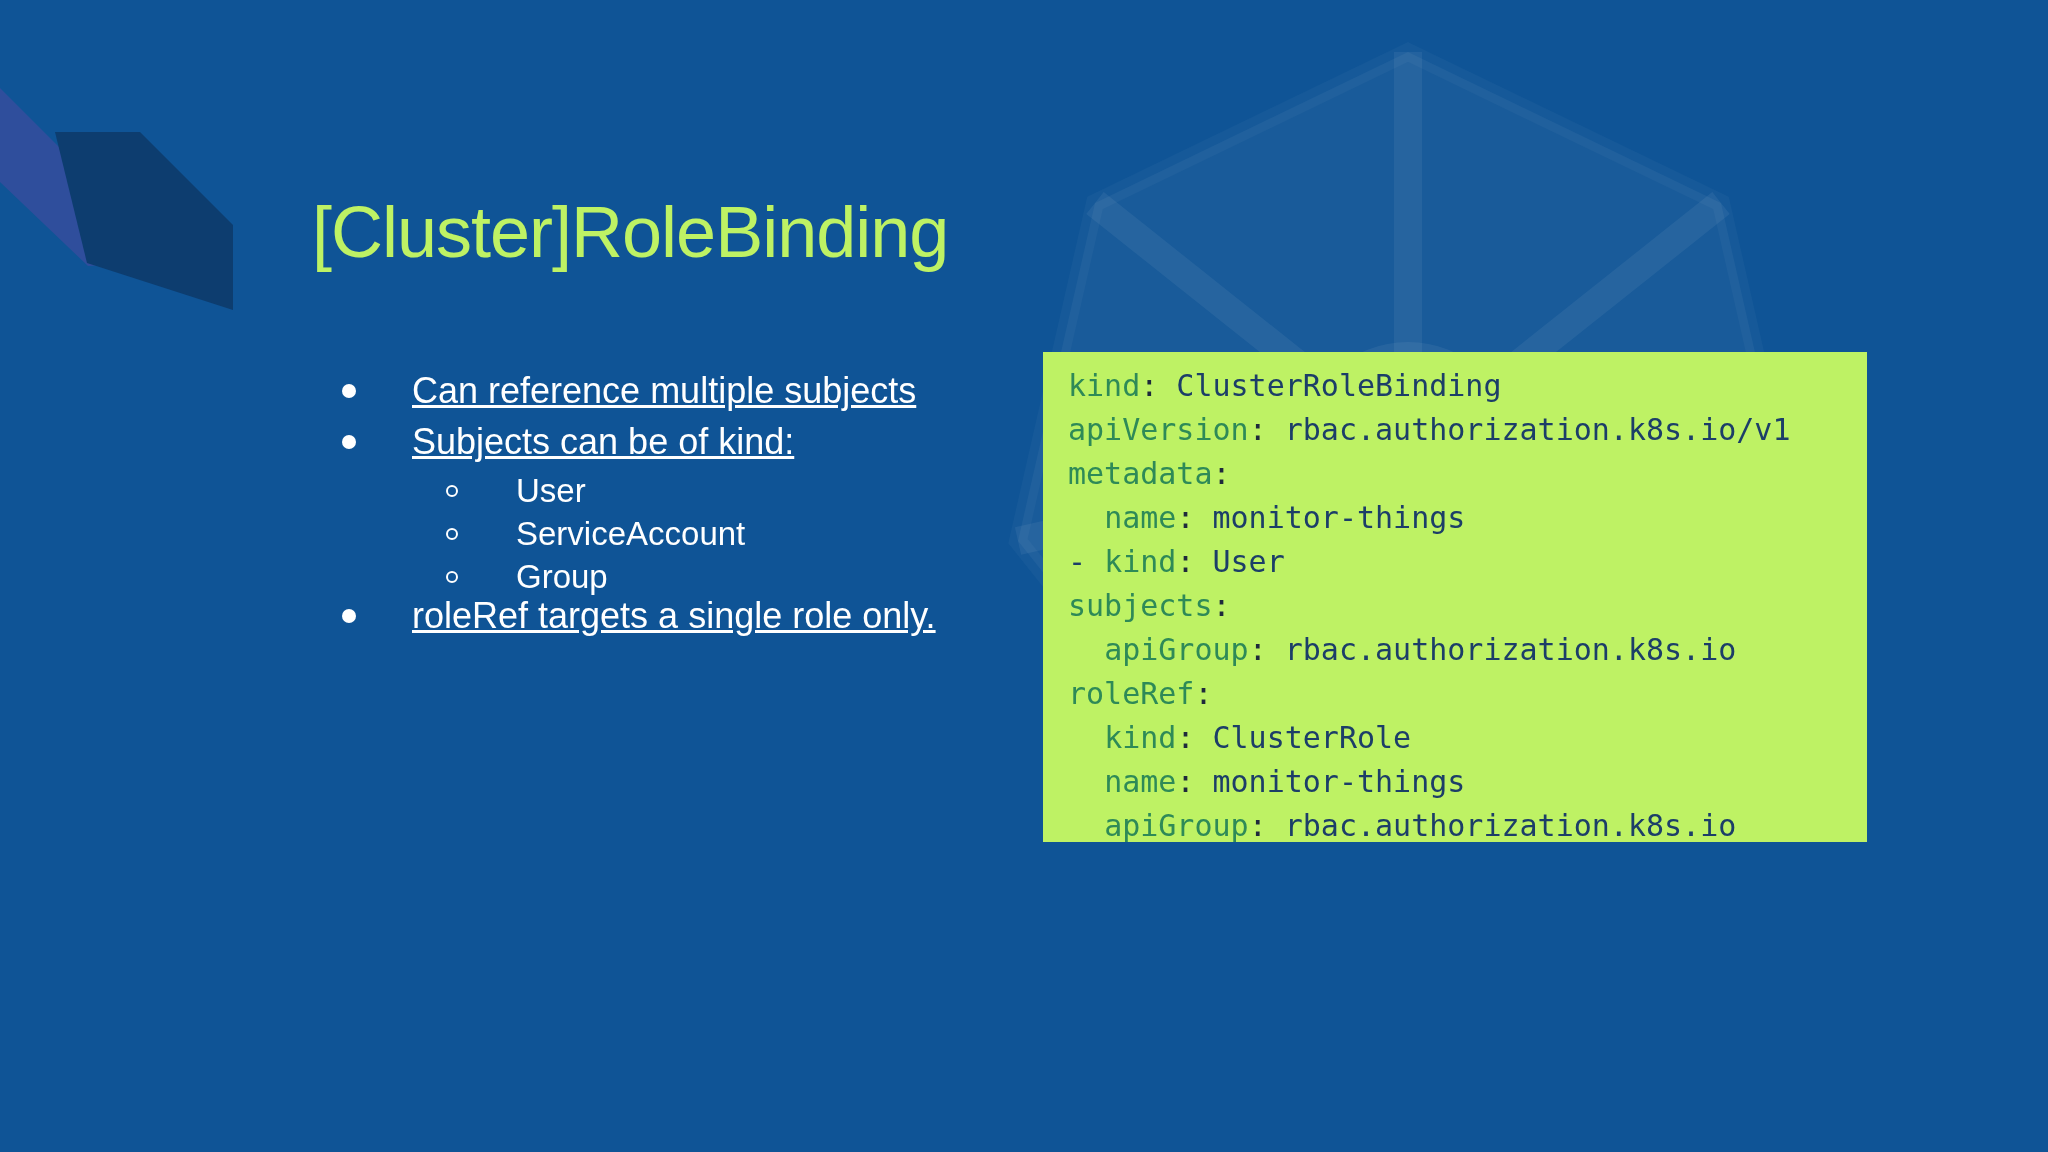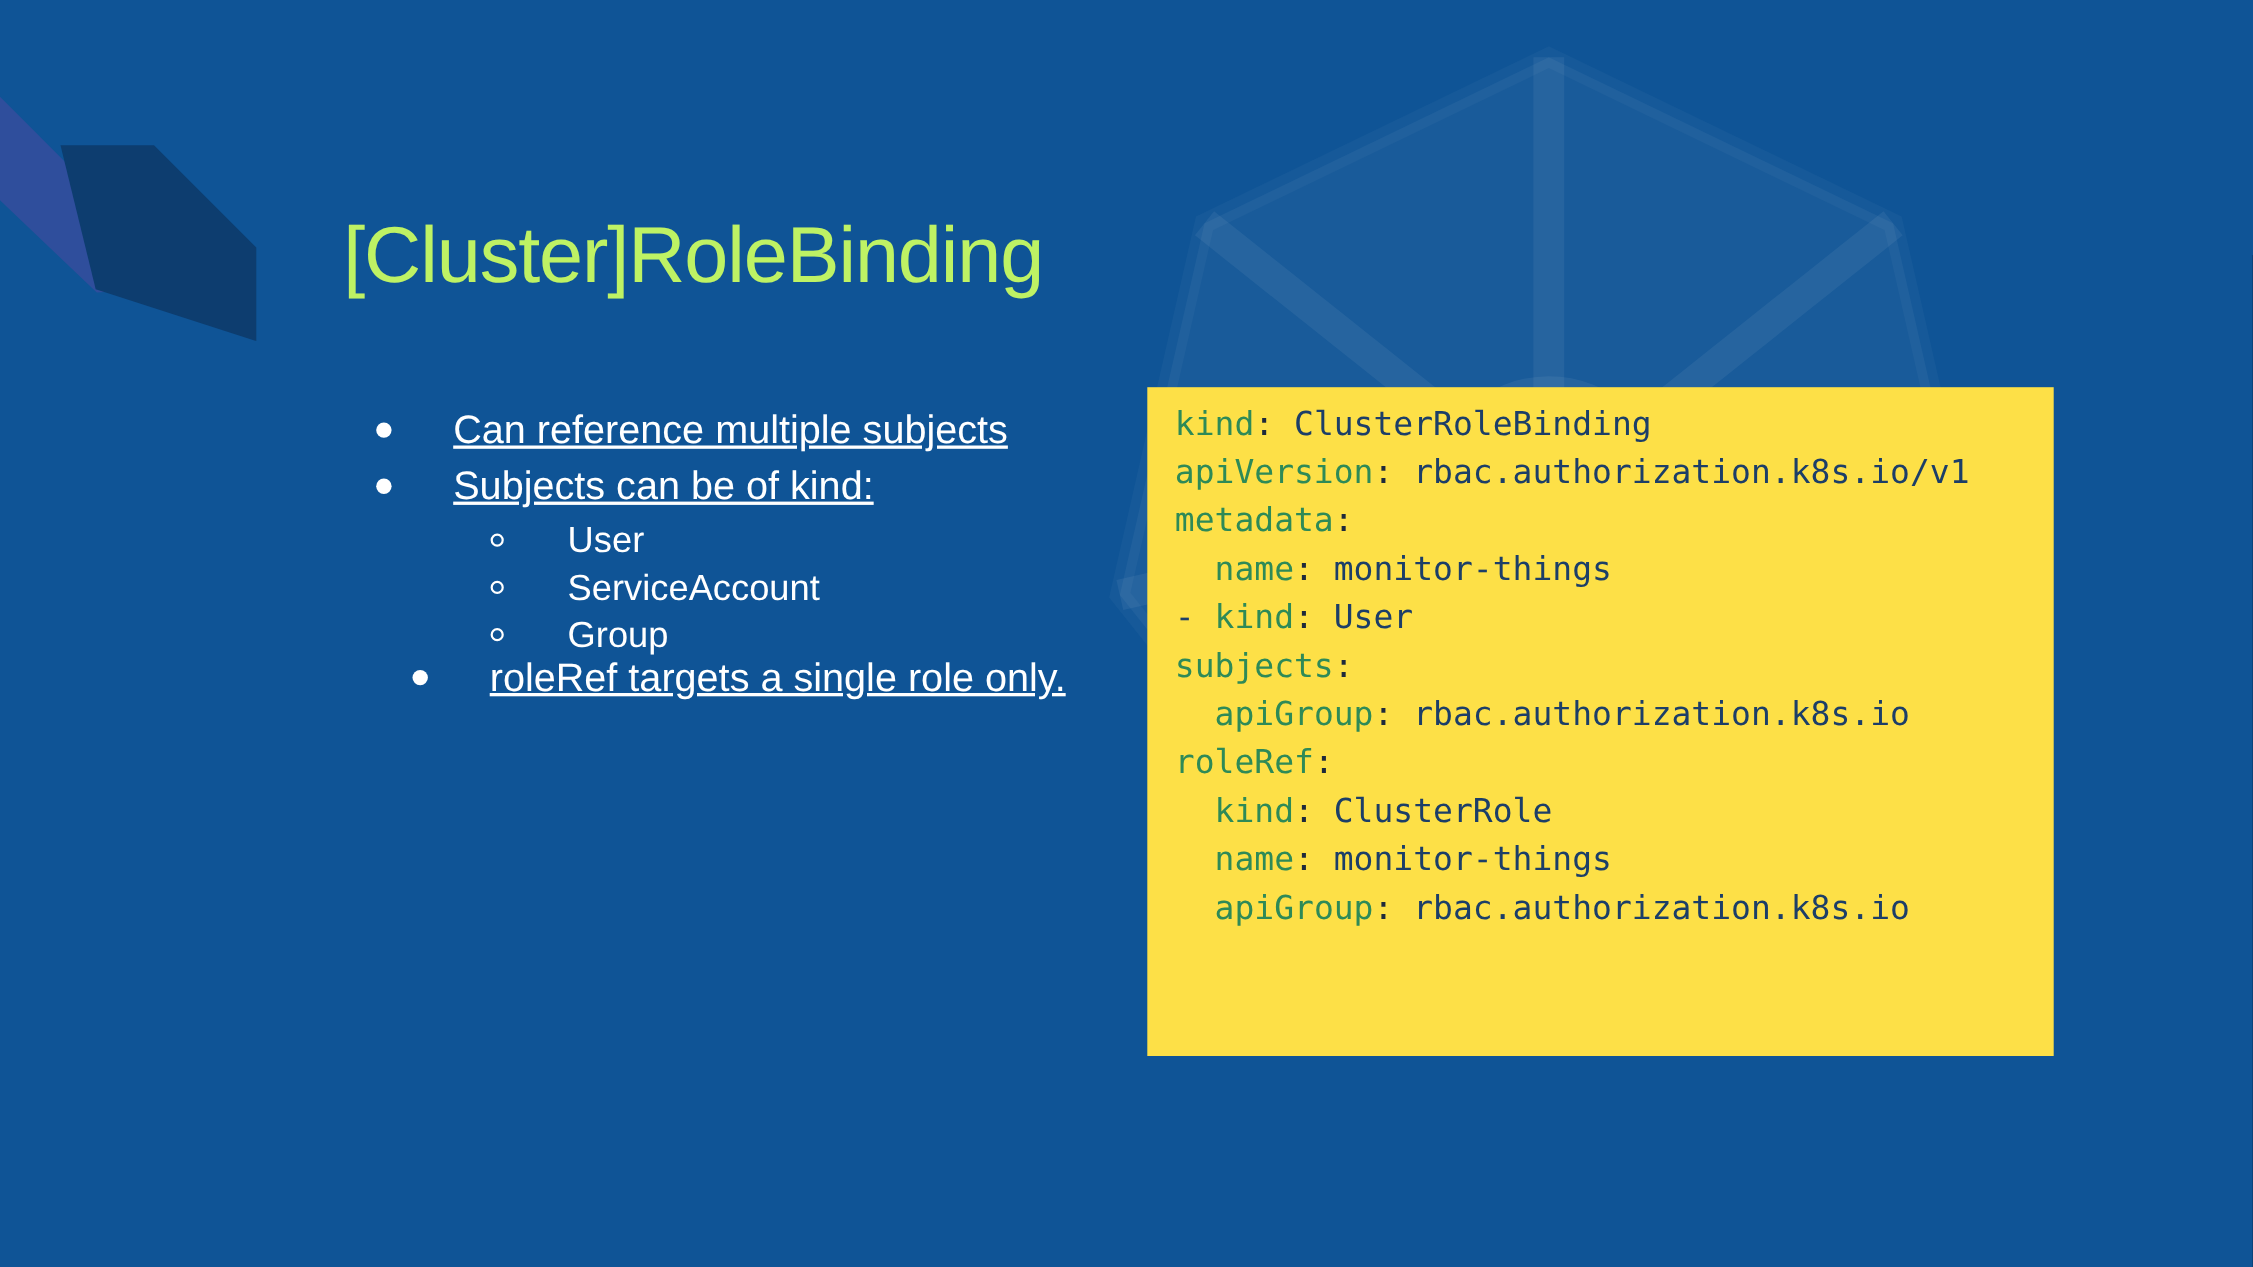--- a/index.html
+++ b/index.html
@@ -33,21 +33,21 @@
     left: 342px;
     top: 372px;
     width: 660px;
     list-style: none;
     margin: 0;
     padding: 0;
     color: #ffffff;
   }
   .bullet-list li { display: flex; align-items: flex-start; }
   .bullet-list li.main { font-size: 36px; line-height: 38px; margin-bottom: 13px; text-decoration: underline; }
-  .bullet-list li.main.last { margin-top: -4px; justify-content: center; }
+  .bullet-list li.main.last { margin-top: -4px; }
   .bullet-list li.sub  { font-size: 33px; line-height: 38px; margin-bottom: 5px; padding-left: 104px; }
   .bullet-list li.sub.first { margin-top: -2px; }
   .marker-dot {
     flex: 0 0 14px;
     width: 14px; height: 14px;
     margin: 12px 56px 0 0;
     border-radius: 50%;
     background: #ffffff;
   }
   .marker-circle {
@@ -57,23 +57,23 @@
     margin: 13px 58px 0 0;
     border-radius: 50%;
     border: 2.5px solid #ffffff;
     background: transparent;
   }
   .code-panel {
     position: absolute;
     left: 1043px;
     top: 352px;
     width: 824px;
-    height: 608px;
+    height: 490px;
     box-sizing: border-box;
-    background: #fde047;
+    background: #bef264;
     padding: 12px 18px 18px 25px;
   }
   .code-line {
     font-family: "DejaVu Sans Mono", "Liberation Mono", monospace;
     font-size: 30px;
     line-height: 44px;
     white-space: pre;
   }
   .tok-prefix { color: #1c3e68; }
   .tok-key    { color: #2e8a57; }

